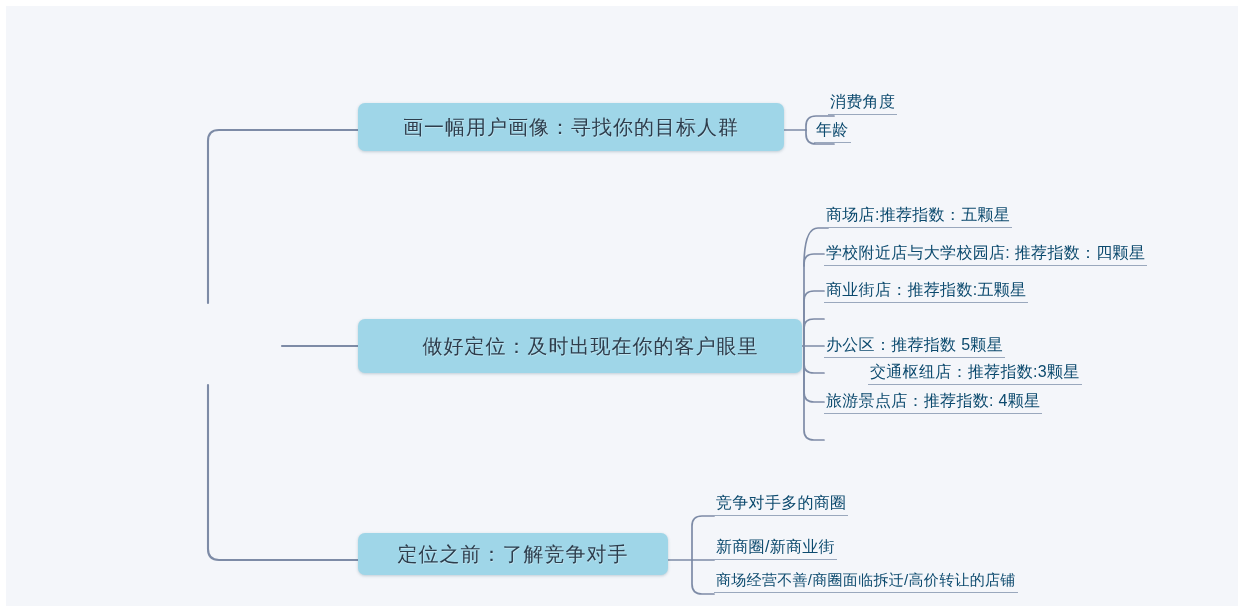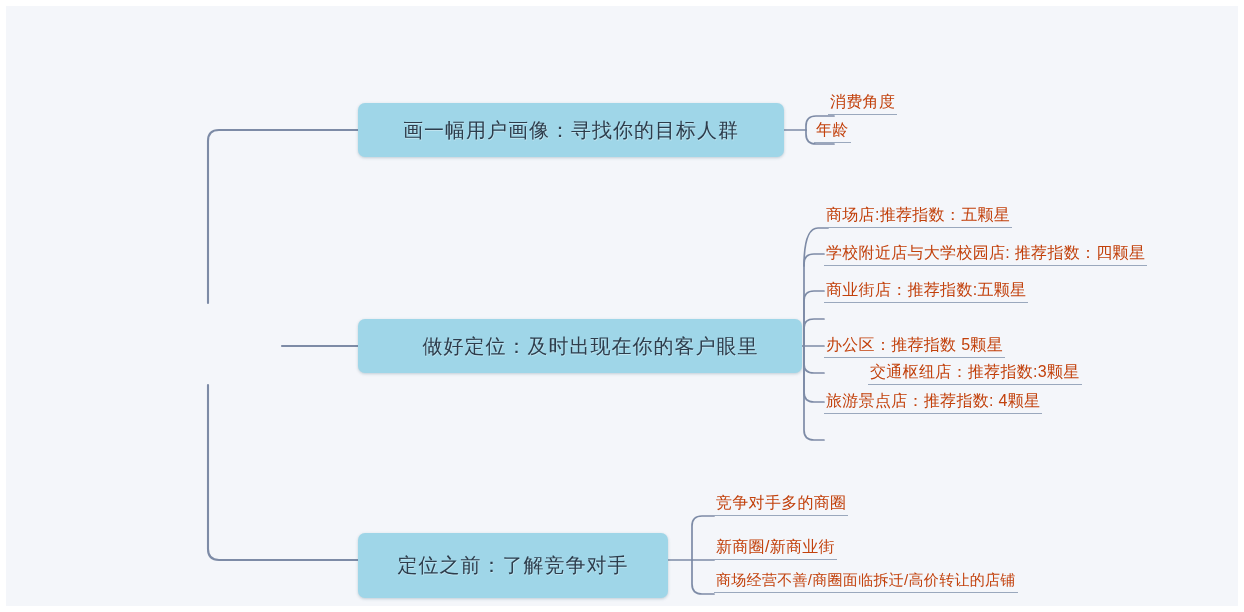--- a/index.html
+++ b/index.html
@@ -70,21 +70,21 @@
 
   
   .leaf-node {
     position: absolute;
     display: flex;
     align-items: flex-end;
     z-index: 3;
     white-space: nowrap;
   }
   .leaf-label {
-    color: #c2410c;
+    color: #0c4a6e;
     font-size: 16px;
     line-height: 20px;
     letter-spacing: 0.3px;
     padding: 0 2px 2px 2px;
     border-bottom: 1.6px solid #9aa8bd;
     white-space: nowrap;
   }
   .leaf-label.small {
     font-size: 15px;
   }
@@ -122,21 +122,21 @@
       <path d="M 798 260 Q 798 222 812 222 L 822 222"></path>
 
       <path d="M 662 554 L 686 554"></path>
       <path d="M 686 554 L 686 520 Q 686 510 696 510 L 708 510"></path>
       <path d="M 686 554 L 686 554 L 708 554"></path>
       <path d="M 686 554 L 686 578 Q 686 588 696 588 L 708 588"></path>
     </g>
   </svg>
 
 
-  <div class="branch-node" style="left:352px; top:97px; width:426px; height:54px;">
+  <div class="branch-node" style="left:352px; top:97px; width:426px; height:48px;">
     <span class="branch-label">画一幅用户画像：寻找你的目标人群</span>
   </div>
 
   <div class="leaf-node" style="left:822px; top:86px;">
     <span class="leaf-label">消费角度</span>
   </div>
   <div class="leaf-node" style="left:808px; top:114px;">
     <span class="leaf-label">年龄</span>
   </div>
 
@@ -156,21 +156,21 @@
   <div class="leaf-node" style="left:818px; top:329px;text-align:center;">
     <span class="leaf-label">办公区：推荐指数 5颗星</span>
   </div>
   <div class="leaf-node" style="left:818px; top:356px;margin-left:44px;">
     <span class="leaf-label">交通枢纽店：推荐指数:3颗星</span>
   </div>
   <div class="leaf-node" style="left:818px; top:385px;">
     <span class="leaf-label">旅游景点店：推荐指数: 4颗星</span>
   </div>
 
-  <div class="branch-node" style="left:352px; top:527px; width:310px; height:65px;">
+  <div class="branch-node" style="left:352px; top:527px; width:310px; height:42px;">
     <span class="branch-label">定位之前：了解竞争对手</span>
   </div>
 
   <div class="leaf-node" style="left:708px; top:487px;">
     <span class="leaf-label">竞争对手多的商圈</span>
   </div>
   <div class="leaf-node" style="left:708px; top:531px;">
     <span class="leaf-label">新商圈/新商业街</span>
   </div>
   <div class="leaf-node" style="left:708px; top:564px;align-items:flex-end;">

